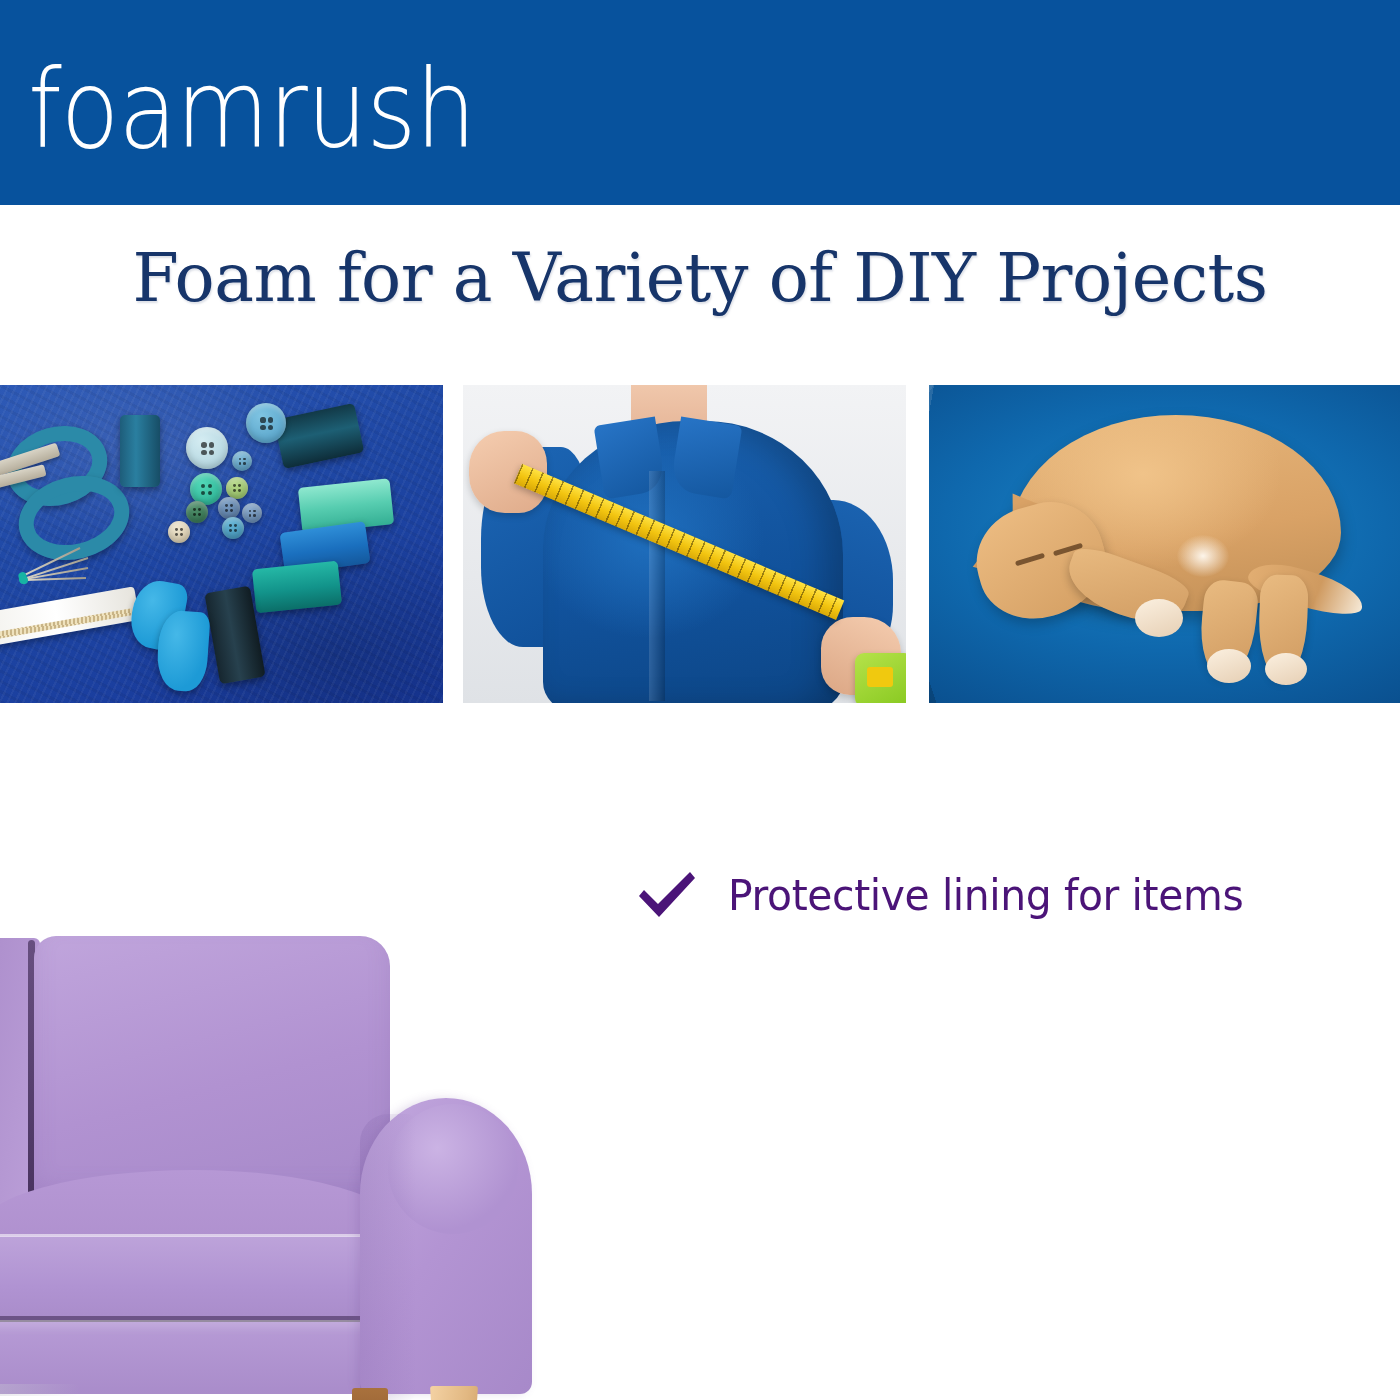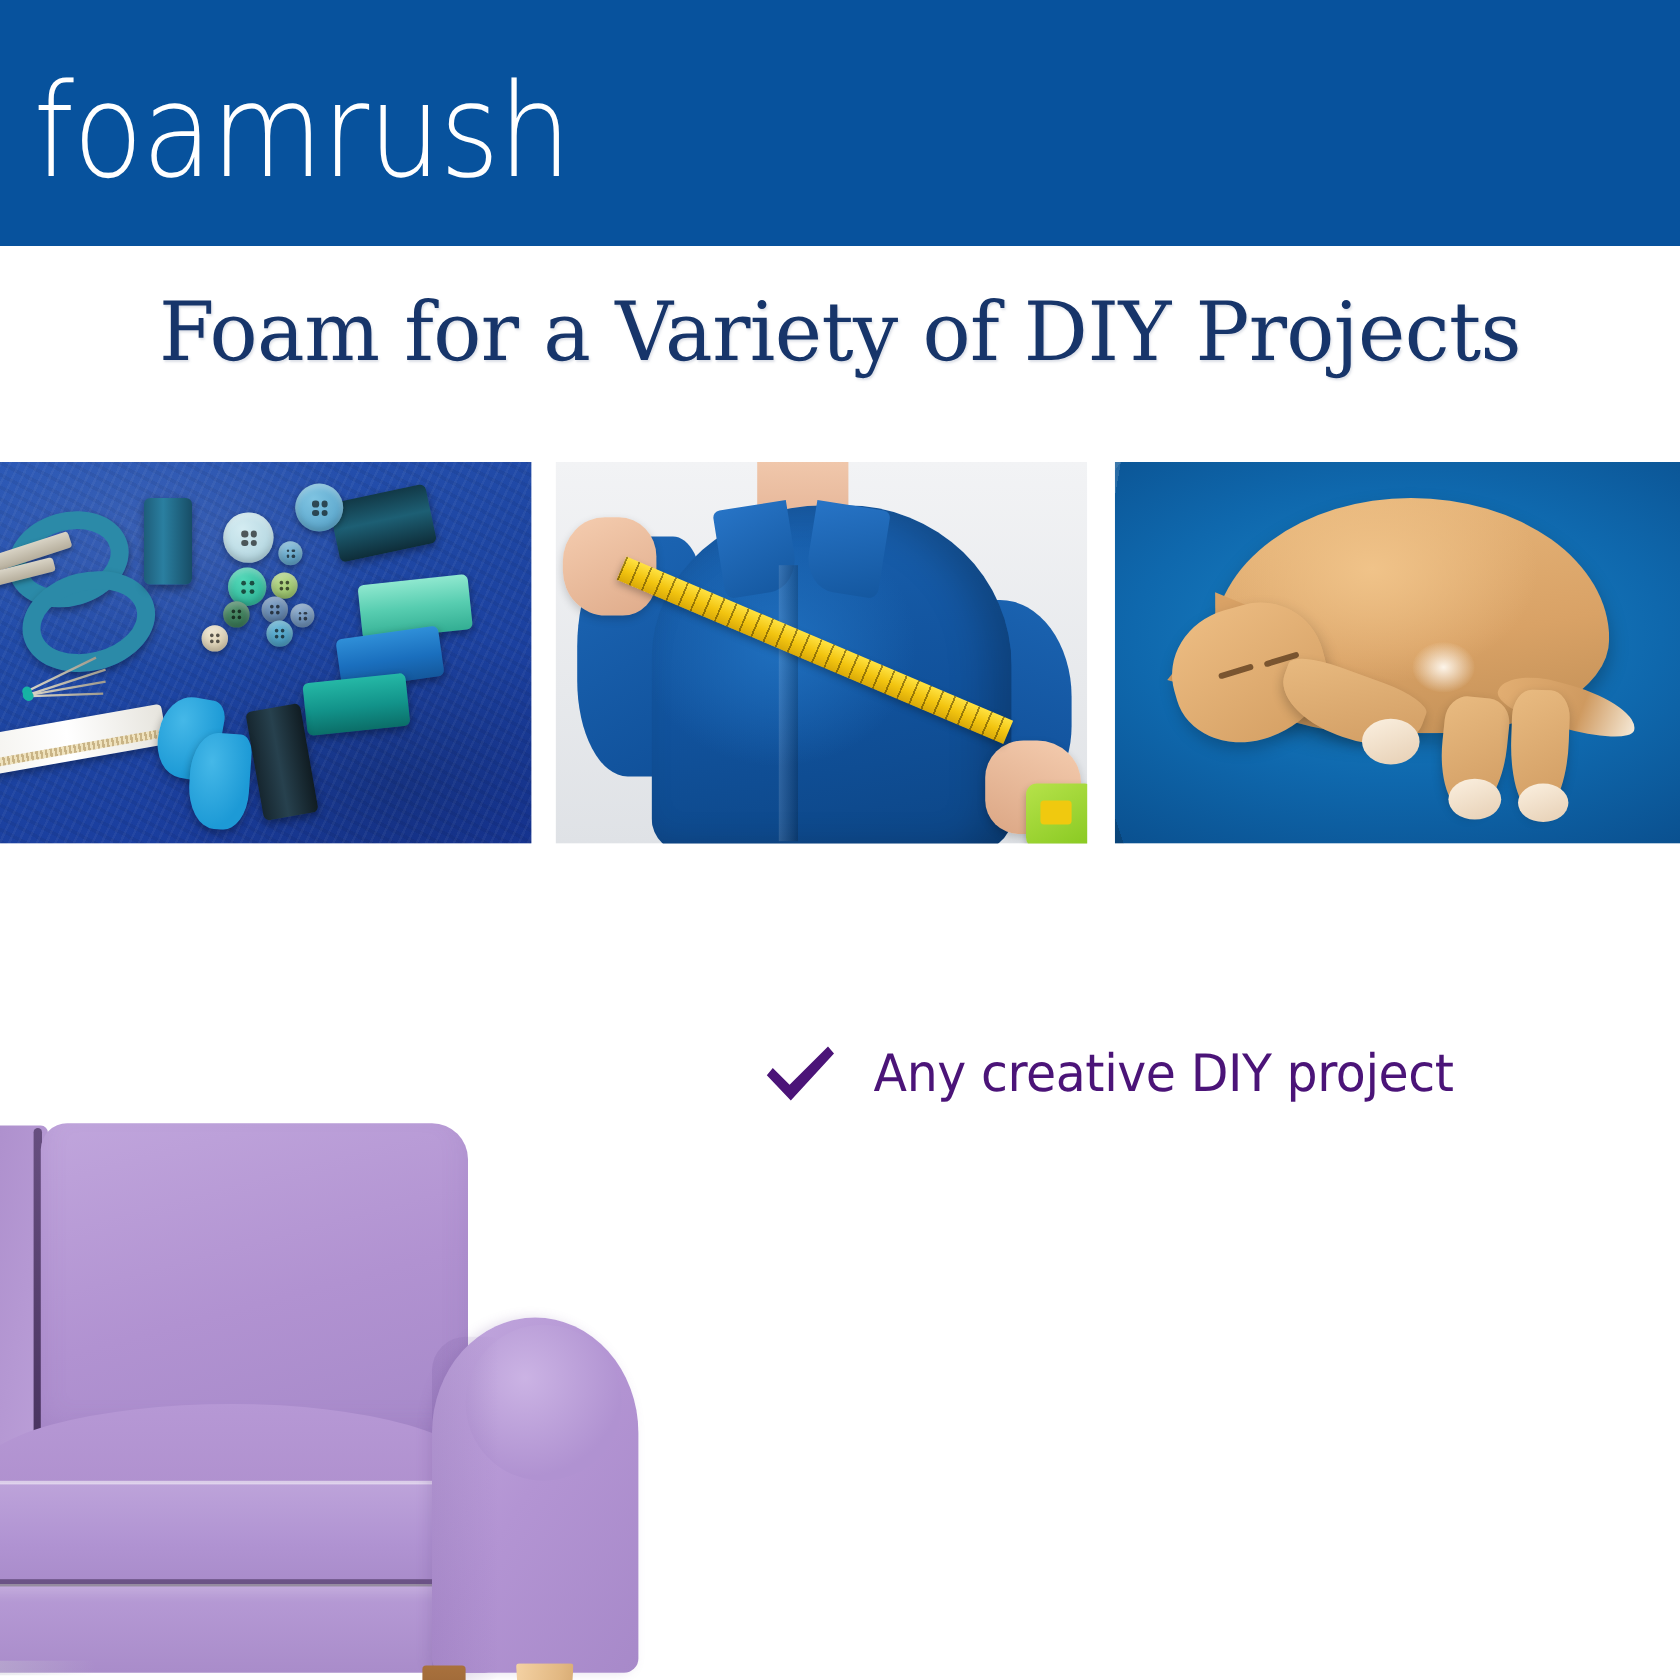--- a/index.html
+++ b/index.html
@@ -594,30 +594,30 @@
     <div class="cat-paw" style="left:278px; top:264px; width:44px; height:34px;"></div>
     <div class="cat-leg" style="left:330px; top:190px; width:48px; height:104px; transform:rotate(2deg);"></div>
     <div class="cat-paw" style="left:336px; top:268px; width:42px; height:32px;"></div>
   </div>
 </div>
 
 <div class="checklist">
 
 
 
-
-
   <div class="check-row">
     <span class="check-icon">
       <svg viewBox="0 0 62 54" xmlns="http://www.w3.org/2000/svg">
         <path d="M3 28 L8 22 L22 36 L54 4 L59 10 L23 49 Z" fill="#4b1478"></path>
       </svg>
     </span>
-    <span class="check-label">Any creative DIY project</span>
+    <span class="check-label">Protective lining for items</span>
   </div>
+
+
 
 </div>
 
 <div class="sofa">
   <div class="sofa-back-far"></div>
   <div class="sofa-back-seam"></div>
   <div class="sofa-back-main"></div>
   <div class="sofa-seat-back-curve"></div>
   <div class="sofa-seat"></div>
   <div class="sofa-seat-line"></div>

